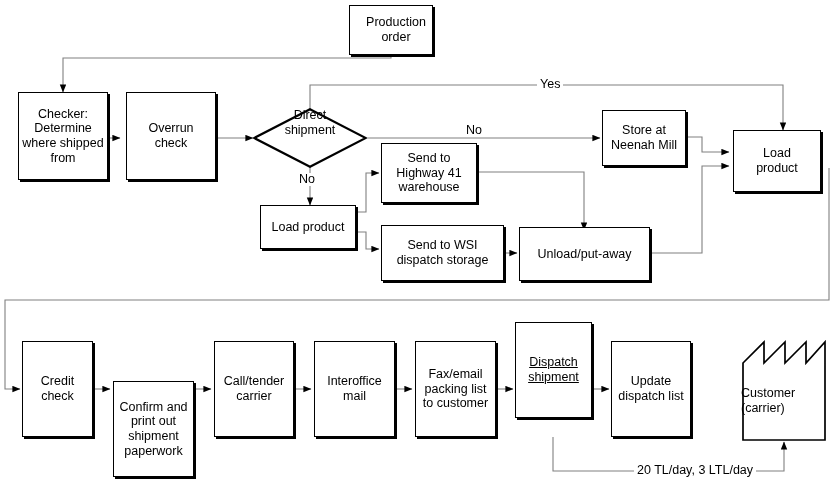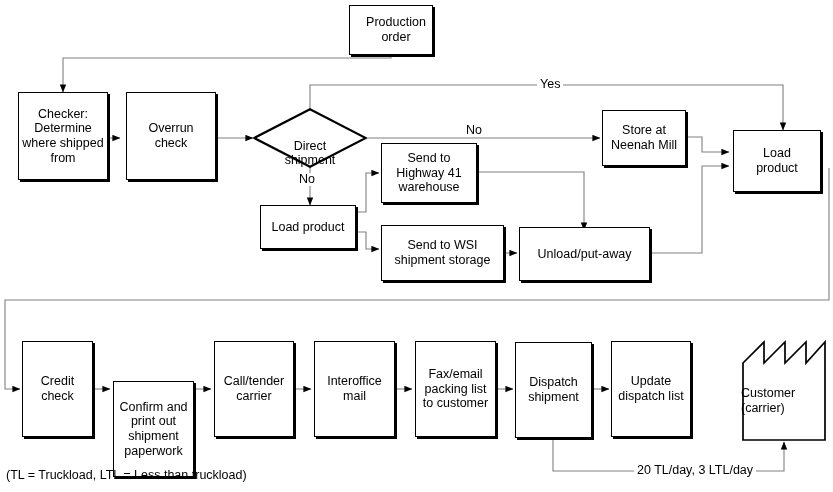--- a/index.html
+++ b/index.html
@@ -33,21 +33,21 @@
     text-align:center;
     line-height:1.18;
     font-size:12.5px;
     white-space:pre-line;
     z-index:3;
   }
   .diamond{
     position:absolute;
     z-index:3;
     display:flex;
-    align-items:flex-end;
+    align-items:flex-start;
     justify-content:center;
   }
   .diamond svg{position:absolute;left:0;top:0;}
   .diamond .dlabel{
     position:relative;
     z-index:2;
     text-align:center;
     font-size:12.5px;
     line-height:1.18;
     white-space:pre-line;
@@ -151,21 +151,21 @@
 shipment</span>
   </div>
 
   <div class="node" style="left:260px;top:205px;width:96px;height:44px;">Load product</div>
 
   <div class="node" style="left:381px;top:143px;width:96px;height:60px;">Send to
 Highway 41
 warehouse</div>
 
   <div class="node" style="left:381px;top:225px;width:123px;height:56px;">Send to WSI
-shipment storage</div>
+dispatch storage</div>
 
   <div class="node" style="left:602px;top:110px;width:84px;height:56px;">Store at
 Neenah Mill</div>
 
   <div class="node" style="left:519px;top:227px;width:131px;height:54px;">Unload/put-away</div>
 
   <div class="node" style="left:733px;top:130px;width:88px;height:62px;">Load
 product</div>
 
   <div class="node" style="left:22px;top:341px;width:71px;height:96px;">Credit
@@ -179,21 +179,21 @@
   <div class="node" style="left:314px;top:341px;width:81px;height:96px;">Interoffice
 mail</div>
 
   <div class="node" style="left:214px;top:341px;width:80px;height:96px;">Call/tender
 carrier</div>
 
   <div class="node" style="left:415px;top:341px;width:81px;height:96px;">Fax/email
 packing list
 to customer</div>
 
-  <div class="node" style="left:515px;top:342px;width:77px;height:96px;">Dispatch
+  <div class="node" style="left:515px;top:322px;width:77px;height:96px;text-decoration:underline;">Dispatch
 shipment</div>
 
   <div class="node" style="left:611px;top:341px;width:80px;height:96px;">Update
 dispatch list</div>
 
   <div class="factory" style="left:741px;top:338px;width:86px;height:104px;">
     <svg width="86" height="104" viewBox="0 0 86 104">
       <path d="M2,102 L2,25 L23,4 L23,25 L44,4 L44,25 L65,4 L65,25 L84,4 L84,102 Z" fill="#ffffff" stroke="#000000" stroke-width="1.7" stroke-linejoin="miter"></path>
     </svg>
     <span class="flabel">Customer
@@ -201,15 +201,14 @@
   </div>
 
   <div class="edge-label" style="left:537px;top:78px;">Yes</div>
 
   <div class="edge-label" style="left:463px;top:124px;">No</div>
 
   <div class="edge-label" style="left:296px;top:173px;">No</div>
 
   <div class="edge-label" style="left:598px;top:464px;margin-left:36px;">20 TL/day,  3 LTL/day</div>
 
-  <div class="footnote" style="left:6px;top:468px;">(TL = Truckload, LTL = Less than truckload)</div>
 
 </div>
 
 </body></html>

